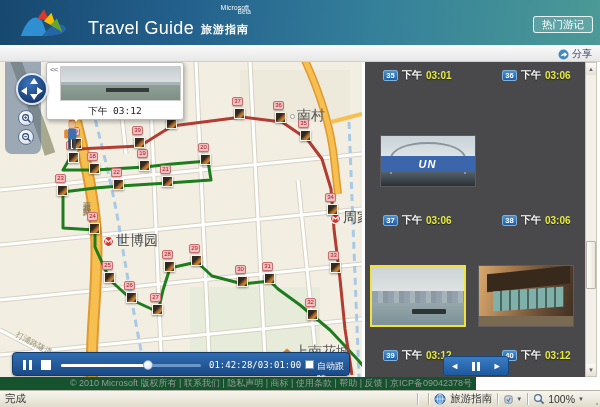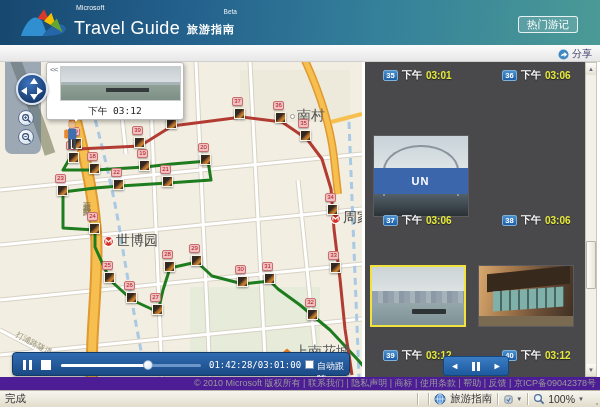--- a/index.html
+++ b/index.html
@@ -4,28 +4,28 @@
 <style>
   html,body{margin:0;padding:0;background:#fff;}
   *{box-sizing:border-box;font-family:"Liberation Sans","DejaVu Sans",sans-serif;}
   .stage{position:relative;width:600px;height:407px;overflow:hidden;background:#fff;}
 
   
   .app-header{position:absolute;left:0;top:0;width:600px;height:45px;
     background:linear-gradient(95deg,#17486f 0%,#23608c 30%,#347f9a 62%,#4b9a96 100%);}
   .brand{position:absolute;left:20px;top:4px;display:flex;align-items:flex-start;}
   .logo-svg{width:48px;height:34px;margin-top:2px;}
-  .brand-text{margin-left:6px;color:#fff;}
+  .brand-text{margin-left:20px;color:#fff;text-align:right;}
   .ms-word{font-size:7px;opacity:.95;margin-left:2px;}
   .tg-row{display:flex;align-items:flex-end;}
   .tg-word{font-size:18px;letter-spacing:.3px;line-height:18px;}
   .cn-wrap{margin-left:7px;position:relative;padding-top:8px;}
   .beta-word{position:absolute;right:-2px;top:-3px;font-size:6.5px;opacity:.9;}
   .cn-word{font-size:11px;font-weight:bold;letter-spacing:1px;}
-  .header-buttons{position:absolute;right:22px;top:16px;display:flex;gap:7px;}
+  .header-buttons{position:absolute;right:7px;top:16px;display:flex;gap:7px;}
   .hdr-btn{font-size:10.5px;color:#fff;background:rgba(255,255,255,.13);
     border:1px solid rgba(255,255,255,.85);border-radius:3px;padding:2px 8px;line-height:11px;cursor:pointer;}
 
   
   .title-bar{position:absolute;left:0;top:45px;width:600px;height:17px;
     background:linear-gradient(#fbfbfb,#e7e7e7);border-bottom:1px solid #cfcfcf;}
   .page-title{position:absolute;left:0;right:0;top:2px;text-align:center;
     font-size:11px;font-weight:bold;color:#444;}
   .share-btn{position:absolute;right:8px;top:2px;display:flex;align-items:center;gap:3px;
     font-size:10px;color:#336;cursor:pointer;}
@@ -140,21 +140,21 @@
   
   .scrollbar{position:absolute;left:585px;top:0;width:12px;height:315px;background:#f2f0e9;
     border:1px solid #c9c5b8;}
   .sb-up,.sb-down{position:absolute;left:0;width:10px;height:12px;text-align:center;
     font-size:6px;color:#667;line-height:12px;background:linear-gradient(#fcfbf7,#e4e0d2);cursor:pointer;}
   .sb-up{top:0;} .sb-down{bottom:0;}
   .sb-thumb{position:absolute;left:0;top:178px;width:10px;height:48px;cursor:pointer;
     background:linear-gradient(90deg,#fdfdfb,#e8e5da);border:1px solid #b8b4a6;border-radius:1px;}
 
   
-  .site-footer{position:absolute;left:0;top:377px;width:600px;height:13px;background:#4c1d95;
+  .site-footer{position:absolute;left:0;top:377px;width:476px;height:13px;background:#14532d;
     font-size:9px;color:#999;text-align:right;line-height:13px;padding-right:4px;}
   .status-bar{position:absolute;left:0;top:390px;width:600px;height:17px;
     background:linear-gradient(#f7f5ef,#e1dccb);border-top:1px solid #b7b3a4;
     display:flex;align-items:center;font-size:10.5px;color:#333;}
   .st-status{padding-left:5px;}
   .st-right{margin-left:auto;display:flex;align-items:center;padding-right:16px;}
   .st-sep{width:1px;height:12px;background:#b9b5a6;box-shadow:1px 0 0 #fff;margin:0 5px;}
   .st-zone{display:flex;align-items:center;gap:4px;cursor:pointer;}
   .st-mini{display:flex;align-items:center;gap:2px;cursor:pointer;}
   .st-caret{font-size:6px;color:#556;}
@@ -446,21 +446,21 @@
         <span class="badge">35</span>
         <span class="e-period">下午</span>
         <span class="e-time">03:01</span>
       </div>
       <div class="entry-label" style="left:137px;top:6px;">
         <span class="badge">36</span>
         <span class="e-period">下午</span>
         <span class="e-time">03:06</span>
       </div>
 
-      <div class="photo" style="left:8px;top:73px;height:82px;">
+      <div class="photo" style="left:15px;top:73px;height:52px;font-style:italic;">
         <div class="un-sky">
           <div class="un-arch"></div>
         </div>
         <div class="un-banner">
           <span class="un-text">UN</span>
         </div>
         <div class="un-ground"></div>
       </div>
 
 

